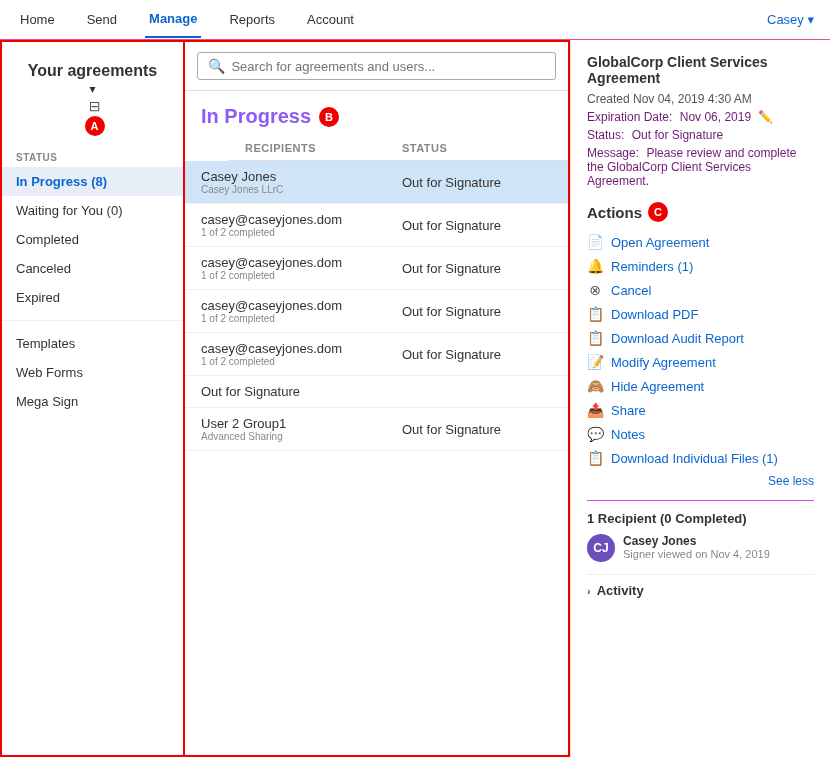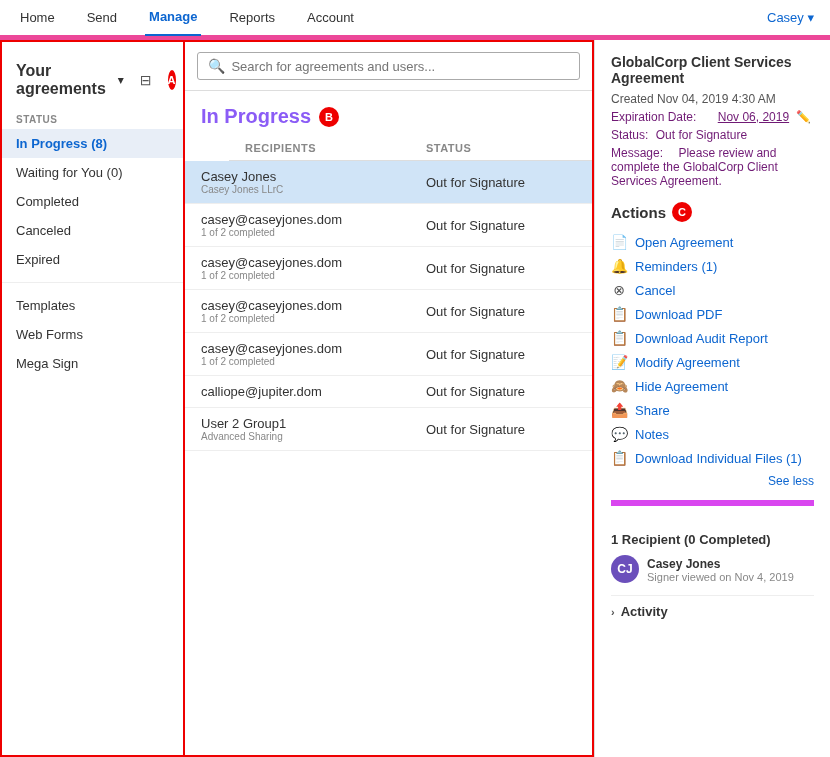--- a/index.html
+++ b/index.html
@@ -1,30 +1,30 @@
 <!DOCTYPE html>
 <html><head>
   <meta charset="utf-8">
   <style>
     * { box-sizing: border-box; margin: 0; padding: 0; }
     body { font-family: Arial, sans-serif; font-size: 13px; background: #fff; width: 830px; height: 757px; overflow: hidden; }
 
     
-    .top-nav { display: flex; align-items: center; justify-content: space-between; padding: 0 16px; height: 40px; background: #fff; border-bottom: 5px solid #ec4899; }
+    .top-nav { display: flex; align-items: center; justify-content: space-between; padding: 0 16px; height: 40px; background: #fff; border-bottom: 1px solid #ec4899; }
     .top-nav-left { display: flex; gap: 24px; align-items: center; }
     .nav-item { font-size: 13px; color: #333; cursor: pointer; padding: 10px 4px; text-decoration: none; }
     .nav-item.active { color: #0d66d0; border-bottom: 2px solid #0d66d0; font-weight: bold; }
     .nav-user { font-size: 13px; color: #0d66d0; cursor: pointer; }
 
     
     .main-container { display: flex; height: calc(757px - 40px); }
 
     
     .sidebar { width: 185px; border-right: 1px solid #ddd; padding: 12px 0; flex-shrink: 0; border: 2px solid #e00; }
-    .sidebar-header { display: flex; align-items: center; padding: 8px 14px 12px; gap: 12px; }
+    .sidebar-header { display: flex; align-items: center; padding: 8px 14px 12px; gap: 2px; flex-direction: column; }
     .sidebar-title { font-size: 16px; font-weight: bold; color: #333; }
     .dropdown-icon { color: #333; font-size: 12px; }
     .filter-icon { margin-left: 4px; color: #555; font-size: 14px; }
     .badge-a { background: #e00; color: #fff; border-radius: 50%; width: 20px; height: 20px; display: flex; align-items: center; justify-content: center; font-size: 11px; font-weight: bold; margin-left: 4px; }
     .status-label { font-size: 10px; font-weight: bold; color: #888; letter-spacing: 0.5px; padding: 4px 14px 4px; text-transform: uppercase; }
     .sidebar-item { padding: 7px 14px; cursor: pointer; font-size: 13px; color: #333; }
     .sidebar-item.active { background: #e8eef7; font-weight: bold; color: #0d66d0; }
     .sidebar-divider { height: 1px; background: #eee; margin: 8px 0; }
 
     
@@ -41,36 +41,36 @@
     .col-recipient { flex: 1; font-size: 11px; font-weight: bold; color: #888; text-transform: uppercase; letter-spacing: 0.5px; }
     .col-status { width: 150px; font-size: 11px; font-weight: bold; color: #888; text-transform: uppercase; letter-spacing: 0.5px; }
     .agreement-row { display: flex; align-items: center; padding: 8px 16px; border-bottom: 1px solid #eee; cursor: pointer; }
     .agreement-row.selected { background: #d0e4f7; }
     .recipient-info { flex: 1; }
     .recipient-name { font-size: 13px; color: #333; }
     .recipient-sub { font-size: 10px; color: #888; }
     .row-status { width: 150px; font-size: 13px; color: #333; }
 
     
-    .right-panel { width: 236px; border-left: 1px solid #ddd; overflow-y: auto; padding: 14px 16px; flex-shrink: 0; }
+    .right-panel { width: 260px; border-left: 1px solid #ddd; overflow-y: auto; padding: 14px 16px; flex-shrink: 0; }
     .agreement-title { font-size: 14px; font-weight: bold; color: #333; margin-bottom: 6px; }
     .agreement-meta { font-size: 12px; color: #555; margin-bottom: 4px; }
     .agreement-meta span { color: #701a75; }
     .agreement-meta .edit-icon { color: #0d66d0; cursor: pointer; margin-left: 4px; }
     .status-badge { color: #333; font-size: 12px; }
     .message-text { font-size: 12px; color: #555; margin-top: 4px; }
     .actions-header { display: flex; align-items: center; gap: 6px; margin-top: 14px; margin-bottom: 8px; }
     .actions-title { font-size: 15px; font-weight: bold; color: #333; }
     .badge-c { background: #e00; color: #fff; border-radius: 50%; width: 20px; height: 20px; display: flex; align-items: center; justify-content: center; font-size: 11px; font-weight: bold; }
     .action-item { display: flex; align-items: center; gap: 8px; padding: 4px 0; cursor: pointer; font-size: 13px; color: #0d66d0; }
     .action-icon { font-size: 14px; color: #555; width: 16px; text-align: center; }
     .see-less { text-align: right; color: #0d66d0; font-size: 12px; cursor: pointer; margin-top: 4px; }
-    .recipient-section { margin-top: 12px; border-top: 6px solid #d946ef; padding-top: 26px; }
+    .recipient-section { margin-top: 12px; border-top: 1px solid #d946ef; padding-top: 10px; }
     .recipient-count { font-size: 13px; font-weight: bold; color: #333; margin-bottom: 8px; }
-    .recipient-row { display: flex; align-items: flex-end; gap: 8px; }
+    .recipient-row { display: flex; align-items: flex-start; gap: 8px; }
     .avatar { width: 28px; height: 28px; border-radius: 50%; background: #6b4fbb; color: #fff; display: flex; align-items: center; justify-content: center; font-size: 12px; font-weight: bold; flex-shrink: 0; }
     .recipient-detail { font-size: 12px; }
     .recipient-detail .rname { font-weight: bold; color: #333; }
     .recipient-detail .rdate { color: #888; font-size: 11px; }
     .activity-section { margin-top: 12px; border-top: 1px solid #eee; padding-top: 8px; }
     .activity-header { display: flex; align-items: center; gap: 6px; cursor: pointer; font-size: 13px; color: #333; font-weight: bold; }
     .chevron-icon { font-size: 11px; color: #555; }
   </style>
 </head>
 <body>
@@ -158,52 +158,48 @@
 
       <div class="agreement-row">
         <div class="recipient-info">
           <div class="recipient-name">casey@caseyjones.dom</div>
           <div class="recipient-sub">1 of 2 completed</div>
         </div>
         <div class="row-status">Out for Signature</div>
       </div>
 
       <div class="agreement-row">
-        <div class="recipient-info">
-          <div class="recipient-name">calliope@jupiter.dom</div>
-          <div class="recipient-sub"></div>
-        </div>
         <div class="row-status">Out for Signature</div>
       </div>
 
       <div class="agreement-row">
         <div class="recipient-info">
           <div class="recipient-name">User 2 Group1</div>
           <div class="recipient-sub">Advanced Sharing</div>
         </div>
         <div class="row-status">Out for Signature</div>
       </div>
     </div>
   </div>
 
   <div class="right-panel">
     <div class="agreement-title">GlobalCorp Client Services Agreement</div>
     <div class="agreement-meta">Created Nov 04, 2019 4:30 AM</div>
     <div class="agreement-meta">
       <span>Expiration Date:</span>
-      <span style="margin-left:18px;text-decoration:underline;">Nov 06, 2019</span>
+      <span style="margin-left:4px;">Nov 06, 2019</span>
       <span class="edit-icon">✏️</span>
     </div>
     <div class="agreement-meta">
       <span>Status:</span>
       <span class="status-badge" style="margin-left:4px;">Out for Signature</span>
     </div>
     <div class="agreement-meta">
       <span>Message:</span>
-      <span class="message-text" style="margin-left:12px;">Please review and complete the GlobalCorp Client Services Agreement.</span>
+      <span class="message-text" style="margin-left:4px;">Please review and complete the GlobalCorp Client Services Agreement.</span>
     </div>
 
     <div class="actions-header">
       <span class="actions-title">Actions</span>
       <div class="badge-c">C</div>
     </div>
 
     <div class="action-item">
       <span class="action-icon">📄</span>
       <span>Open Agreement</span>

